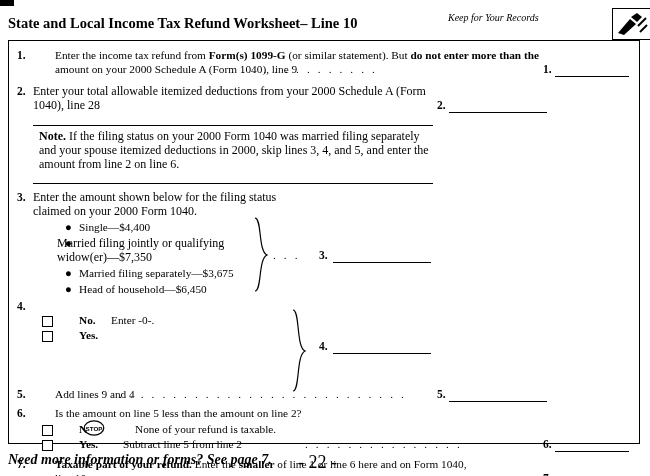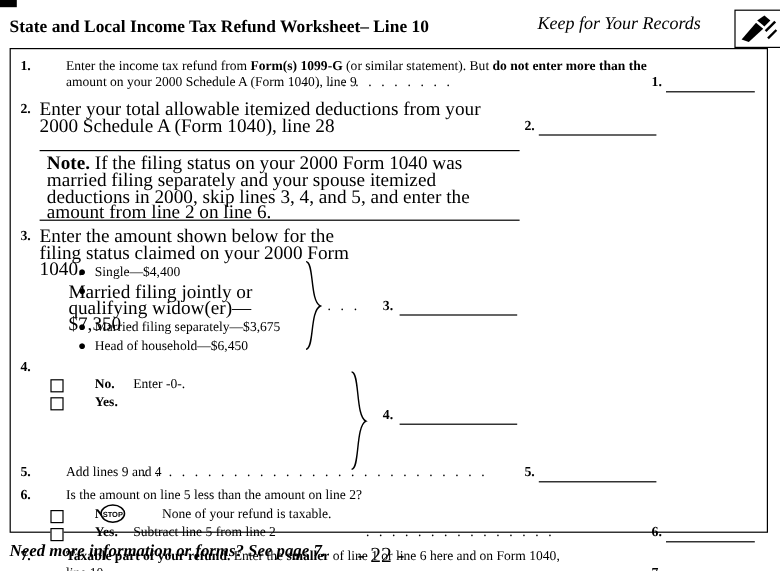--- a/index.html
+++ b/index.html
@@ -15,41 +15,41 @@
 
   
   .header{
     position:absolute;left:8px;top:8px;width:634px;height:30px;
     display:flex;align-items:center;
   }
   .hdr-title{
     font-weight:bold;font-size:14.5px;letter-spacing:0px;white-space:nowrap;
   }
   .hdr-keep{
-    font-style:italic;font-size:15px;white-space:nowrap;
+    font-style:italic;font-size:10px;white-space:nowrap;
     position:absolute;left:440px;top:4px;
   }
   .hdr-icon{
     position:absolute;left:604px;top:0px;width:38px;height:30px;
     border:1px solid #000;background:#ffffff;
     display:flex;align-items:center;justify-content:center;
   }
   .hdr-icon svg{display:block;}
 
   
   .box{
     position:absolute;left:8px;top:40px;width:632px;height:404px;
     border:1px solid #000;
     box-sizing:border-box;
   }
   .inner{position:relative;width:100%;height:100%;}
 
   
   .t{position:absolute;font-size:11.3px;line-height:13.2px;white-space:nowrap;margin-left:22px;}
-  .tw{position:absolute;font-size:16px;line-height:13.5px;}
+  .tw{position:absolute;font-size:12px;line-height:13.5px;}
   .num{position:absolute;font-weight:bold;font-size:11.5px;}
   .b{font-weight:bold;}
 
   
   .dots{
     position:absolute;font-size:11.3px;letter-spacing:2.6px;white-space:nowrap;
   }
   
   .ans{
     position:absolute;border-bottom:1px solid #000;height:1px;
@@ -176,21 +176,21 @@
     <div class="cbox" style="left:33px;top:384px;"></div>
     <div class="t b" style="left:48px;top:382px;">No.</div>
     <svg class="stop" style="left:74px;top:379px;" width="24" height="18" viewBox="0 0 24 18">
       <ellipse cx="12" cy="9" rx="11" ry="8" fill="#fff" stroke="#000" stroke-width="1.4"></ellipse>
       <text x="12" y="12" font-size="7" font-family="Liberation Sans, sans-serif" font-weight="bold" text-anchor="middle" fill="#000">STOP</text>
     </svg>
     <div class="t" style="left:104px;top:382px;">None of your refund is taxable.</div>
 
     <div class="cbox" style="left:33px;top:399px;"></div>
     <div class="t b" style="left:48px;top:397px;">Yes.</div>
-    <div class="t" style="left:80px;top:397px;">Subtract line 5 from line 2</div>
+    <div class="t" style="left:92px;top:397px;">Subtract line 5 from line 2</div>
     <div class="dots" style="left:296px;top:397px;">.  .  .  .  .  .  .  .  .  .  .  .  .  .  .</div>
     <div class="anslbl" style="left:534px;top:397px;">6.</div>
     <div class="ans" style="left:546px;top:409px;width:74px;"></div>
 
     <div class="num" style="left:8px;top:417px;">7.</div>
     <div class="t" style="left:24px;top:417px;">
       <span class="b">Taxable part of your refund.</span><span> Enter the </span><span class="b">smaller</span><span> of line 1 or line 6 here and on Form 1040,</span>
     </div>
     <div class="t" style="left:24px;top:431px;">line 10</div>
     <div class="dots" style="left:56px;top:431px;">.  .  .  .  .  .  .  .  .  .  .  .  .  .  .  .  .  .  .  .  .  .  .  .  .  .  .  .  .  .  .</div>

